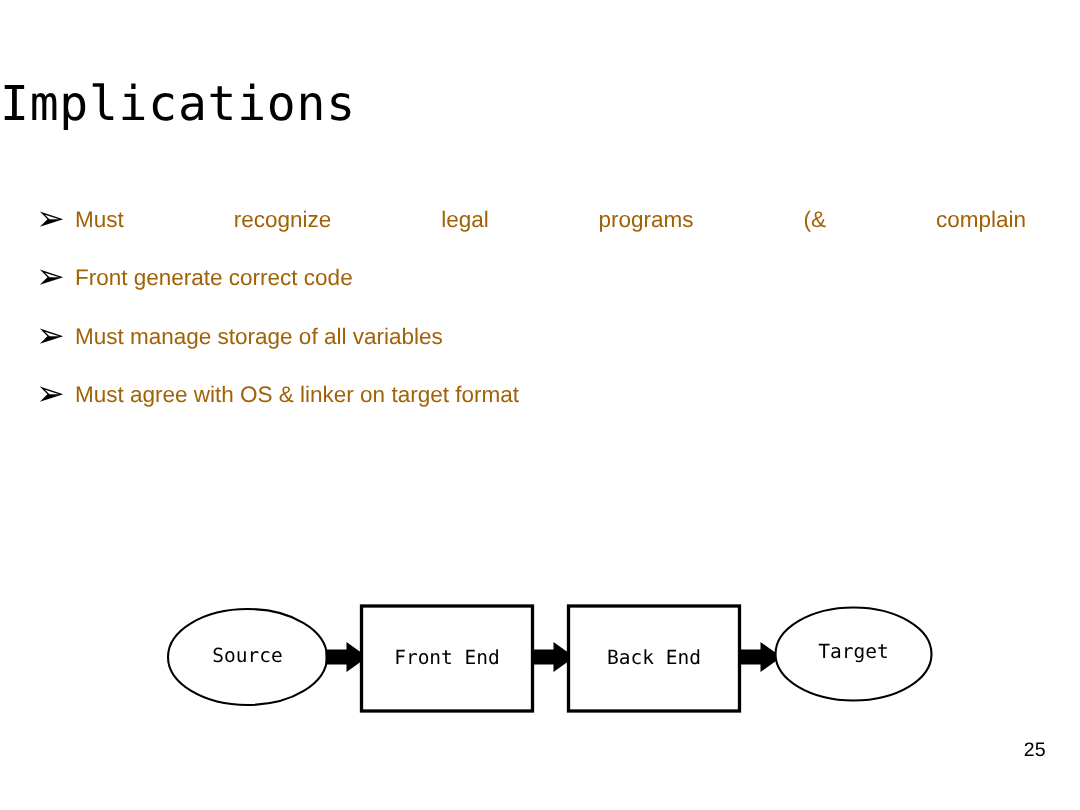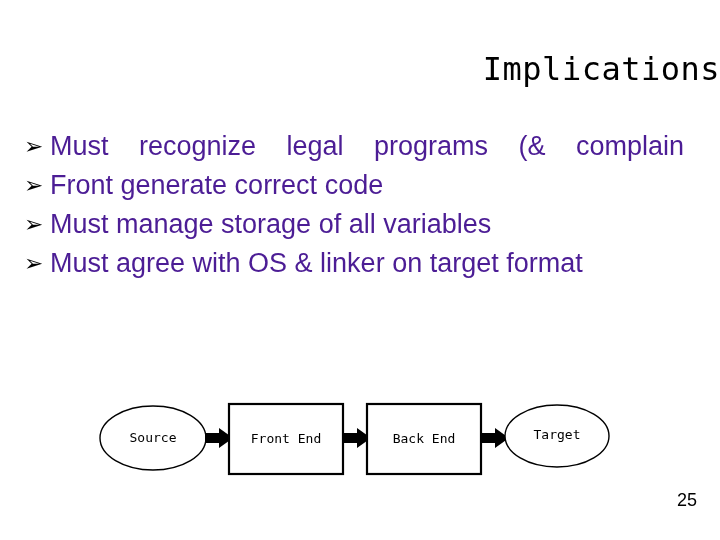--- a/index.html
+++ b/index.html
@@ -15,21 +15,21 @@
     font-family: "Liberation Sans", sans-serif;
     color: #000000;
   }
 
   
   #slide-title {
     position: absolute;
     left: 0;
     top: 50px;
     width: 720px;
-    text-align: right;
+    text-align: left;
     font-family: "DejaVu Sans Mono", monospace;
     font-size: 32px;
     line-height: 38px;
     letter-spacing: 0.5px;
     color: #000000;
     white-space: nowrap;
   }
 
   
   #bullet-list {
@@ -48,41 +48,41 @@
     width: 26px;
     font-family: "DejaVu Sans", sans-serif;
     font-size: 23px;
     line-height: 33px;
     color: #000000;
     text-align: left;
   }
   .bullet-text {
     flex: 1 1 auto;
     font-family: "Liberation Sans", sans-serif;
-    font-size: 27px;
+    font-size: 15px;
     line-height: 33px;
-    color: #4c1d95;
+    color: #a16207;
   }
   .bullet-text.justified {
     text-align: justify;
     text-align-last: left;
   }
   .bullet-text.justified .line-1 {
     display: block;
     text-align: justify;
     text-align-last: justify;
   }
   .bullet-text.justified .line-2 {
     display: block;
   }
 
   
   #pipeline-diagram {
     position: absolute;
-    left: 88px;
+    left: 100px;
     top: 392px;
     width: 540px;
     height: 95px;
   }
   #pipeline-svg {
     display: block;
   }
   .node-shape {
     fill: #ffffff;
     stroke: #000000;
@@ -103,21 +103,21 @@
   .flow-arrow {
     fill: #000000;
   }
 
   
   #page-number {
     position: absolute;
     right: 23px;
     top: 492px;
     font-family: "Liberation Sans", sans-serif;
-    font-size: 18px;
+    font-size: 13px;
     line-height: 16px;
     color: #000000;
   }
 </style>
 </head>
 <body>
 
 <div id="slide-title">Implications</div>
 
 <div id="bullet-list">

